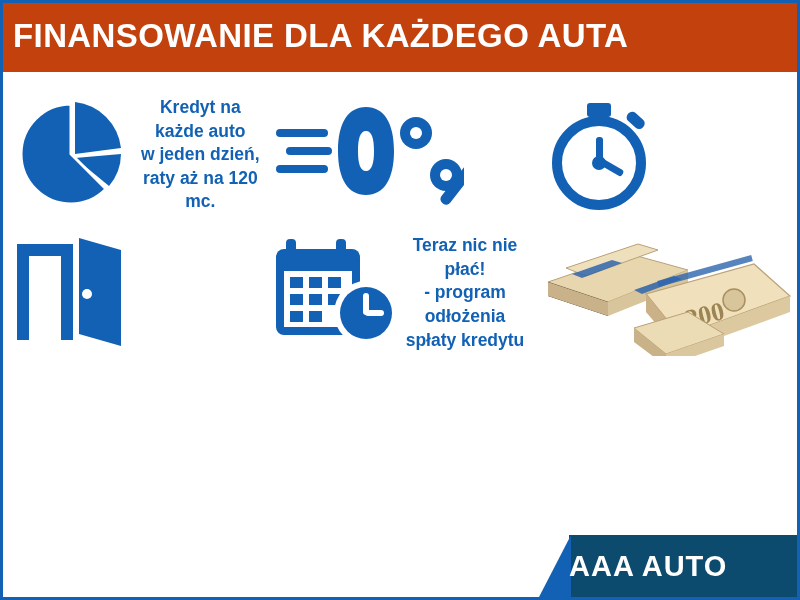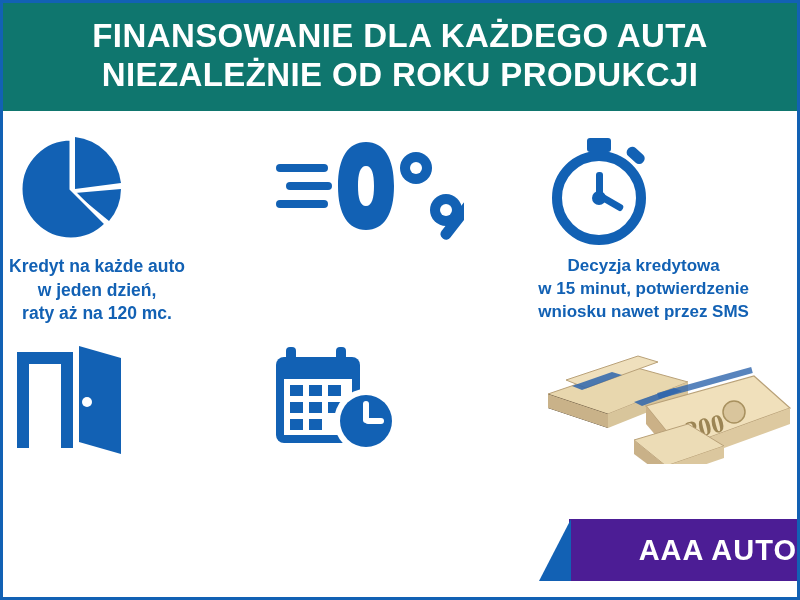--- a/index.html
+++ b/index.html
@@ -17,24 +17,24 @@
     position: relative;
     width: 800px;
     height: 600px;
     background: #ffffff;
     box-sizing: border-box;
     border: 3px solid #1261b4;
     overflow: hidden;
   }
   
   .header {
-    background: #0f766e;
+    background: #c2410c;
     color: #ffffff;
     padding: 14px 10px 16px 10px;
-    text-align: center;
+    text-align: left;
   }
   .header-line {
     font-size: 33px;
     font-weight: bold;
     line-height: 1.18;
     letter-spacing: 0.4px;
     text-transform: uppercase;
     white-space: nowrap;
   }
   
@@ -42,22 +42,21 @@
     position: relative;
     display: flex;
     flex-wrap: wrap;
     padding: 8px 0 0 0;
   }
   .cell {
     width: 33.3333%;
     box-sizing: border-box;
     padding: 10px 6px 4px 6px;
     display: flex;
-    flex-direction: column;
-    align-items: flex-start;
+    align-items: flex-end;
   }
   .icon-box {
     height: 120px;
     display: flex;
     align-items: center;
     justify-content: center;
   }
   .caption {
     color: #1261b4;
     font-size: 17.5px;
@@ -81,28 +80,28 @@
     position: absolute;
     left: 6px;
     top: 6px;
     width: 255px;
     height: 150px;
   }
   
   .logo {
     position: absolute;
     right: 0;
-    bottom: 16px;
+    bottom: 0;
     width: 228px;
     height: 62px;
-    background: #4c1d95;
+    background: #0c4a6e;
     color: #ffffff;
     display: flex;
     align-items: center;
-    justify-content: flex-end;
+    justify-content: flex-start;
     font-size: 29px;
     font-weight: bold;
     letter-spacing: 1px;
   }
   .logo::before {
     content: "";
     position: absolute;
     left: -30px;
     top: 0;
     width: 0;
@@ -113,21 +112,20 @@
   }
   .logo-text { position: relative; z-index: 2; }
 </style>
 </head>
 <body>
 
 <div class="poster">
 
   <div class="header">
     <div class="header-line">FINANSOWANIE DLA KAŻDEGO AUTA</div>
-    <div class="header-line">NIEZALEŻNIE OD ROKU PRODUKCJI</div>
   </div>
 
   <div class="grid">
 
     <div class="cell">
       <div class="icon-box">
         <svg width="130" height="116" viewBox="0 0 130 116" aria-hidden="true">
           <path d="M62 8 A50 50 0 0 0 62 108 A50 50 0 0 0 97 93 L62 58 Z" fill="#1261b4"></path>
           <path d="M66 6 A52 52 0 0 1 112 52 L66 58 Z" fill="#1261b4"></path>
           <path d="M112 58 A50 50 0 0 1 100 90 L66 62 Z" fill="#1261b4"></path>
@@ -167,23 +165,20 @@
           <g fill="#1261b4">
             <rect x="49" y="8" width="24" height="14" rx="3"></rect>
             <rect x="55" y="18" width="12" height="12"></rect>
             <rect x="88" y="20" width="20" height="11" rx="5" transform="rotate(42 98 25)"></rect>
             <circle cx="61" cy="68" r="7"></circle>
             <rect x="58" y="42" width="7" height="28" rx="3"></rect>
             <rect x="60" y="62" width="28" height="7" rx="3" transform="rotate(30 61 66)"></rect>
           </g>
         </svg>
       </div>
-      <div class="caption">Decyzja kredytowa
-w 15 minut, potwierdzenie
-wniosku nawet przez SMS</div>
     </div>
 
     <div class="cell">
       <div class="icon-box">
         <svg width="120" height="112" viewBox="0 0 120 112" aria-hidden="true">
           <g fill="#1261b4">
             <rect x="8" y="8" width="12" height="96"></rect>
             <rect x="8" y="8" width="56" height="12"></rect>
             <rect x="52" y="8" width="12" height="96"></rect>
             <path d="M70 2 L112 14 L112 110 L70 98 Z"></path>
@@ -209,20 +204,23 @@
             <rect x="54" y="61" width="13" height="11"></rect>
             <rect x="16" y="78" width="13" height="11"></rect>
             <rect x="35" y="78" width="13" height="11"></rect>
             <circle cx="92" cy="80" r="32" fill="#ffffff"></circle>
             <circle cx="92" cy="80" r="26"></circle>
             <rect x="89" y="60" width="6" height="22" rx="3" fill="#ffffff"></rect>
             <rect x="91" y="77" width="19" height="6" rx="3" fill="#ffffff"></rect>
           </g>
         </svg>
       </div>
+      <div class="caption">Teraz nic nie płać!
+- program odłożenia
+spłaty kredytu</div>
     </div>
 
     <div class="money-cell">
       <svg class="money-art" viewBox="0 0 255 150" aria-hidden="true">
 
         <g>
           <path d="M10 58 L92 30 L150 46 L70 78 Z" fill="#e8d7ae" stroke="#b9a178" stroke-width="1"></path>
           <path d="M10 58 L70 78 L70 92 L10 72 Z" fill="#cdb territory"></path>
           <path d="M10 58 L70 78 L70 92 L10 72 Z" fill="#c9b289"></path>
           <path d="M150 46 L70 78 L70 92 L150 60 Z" fill="#d8c59b"></path>

